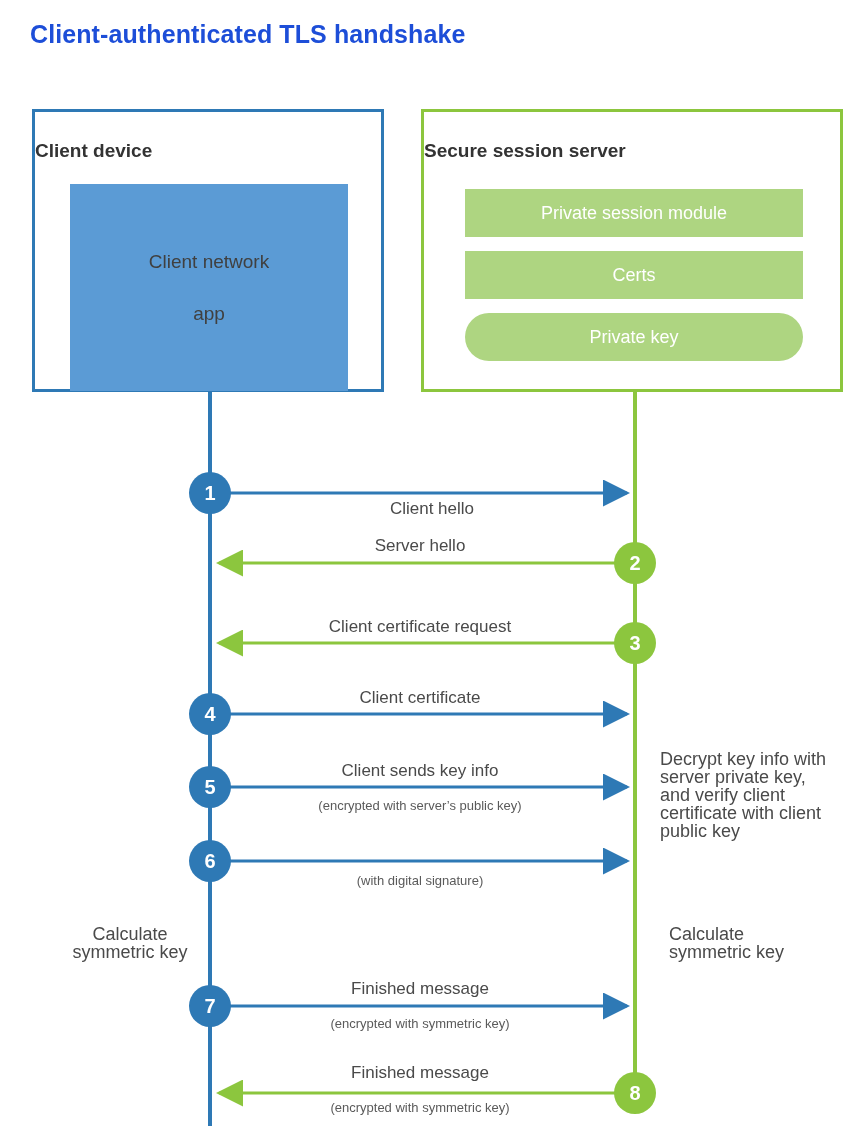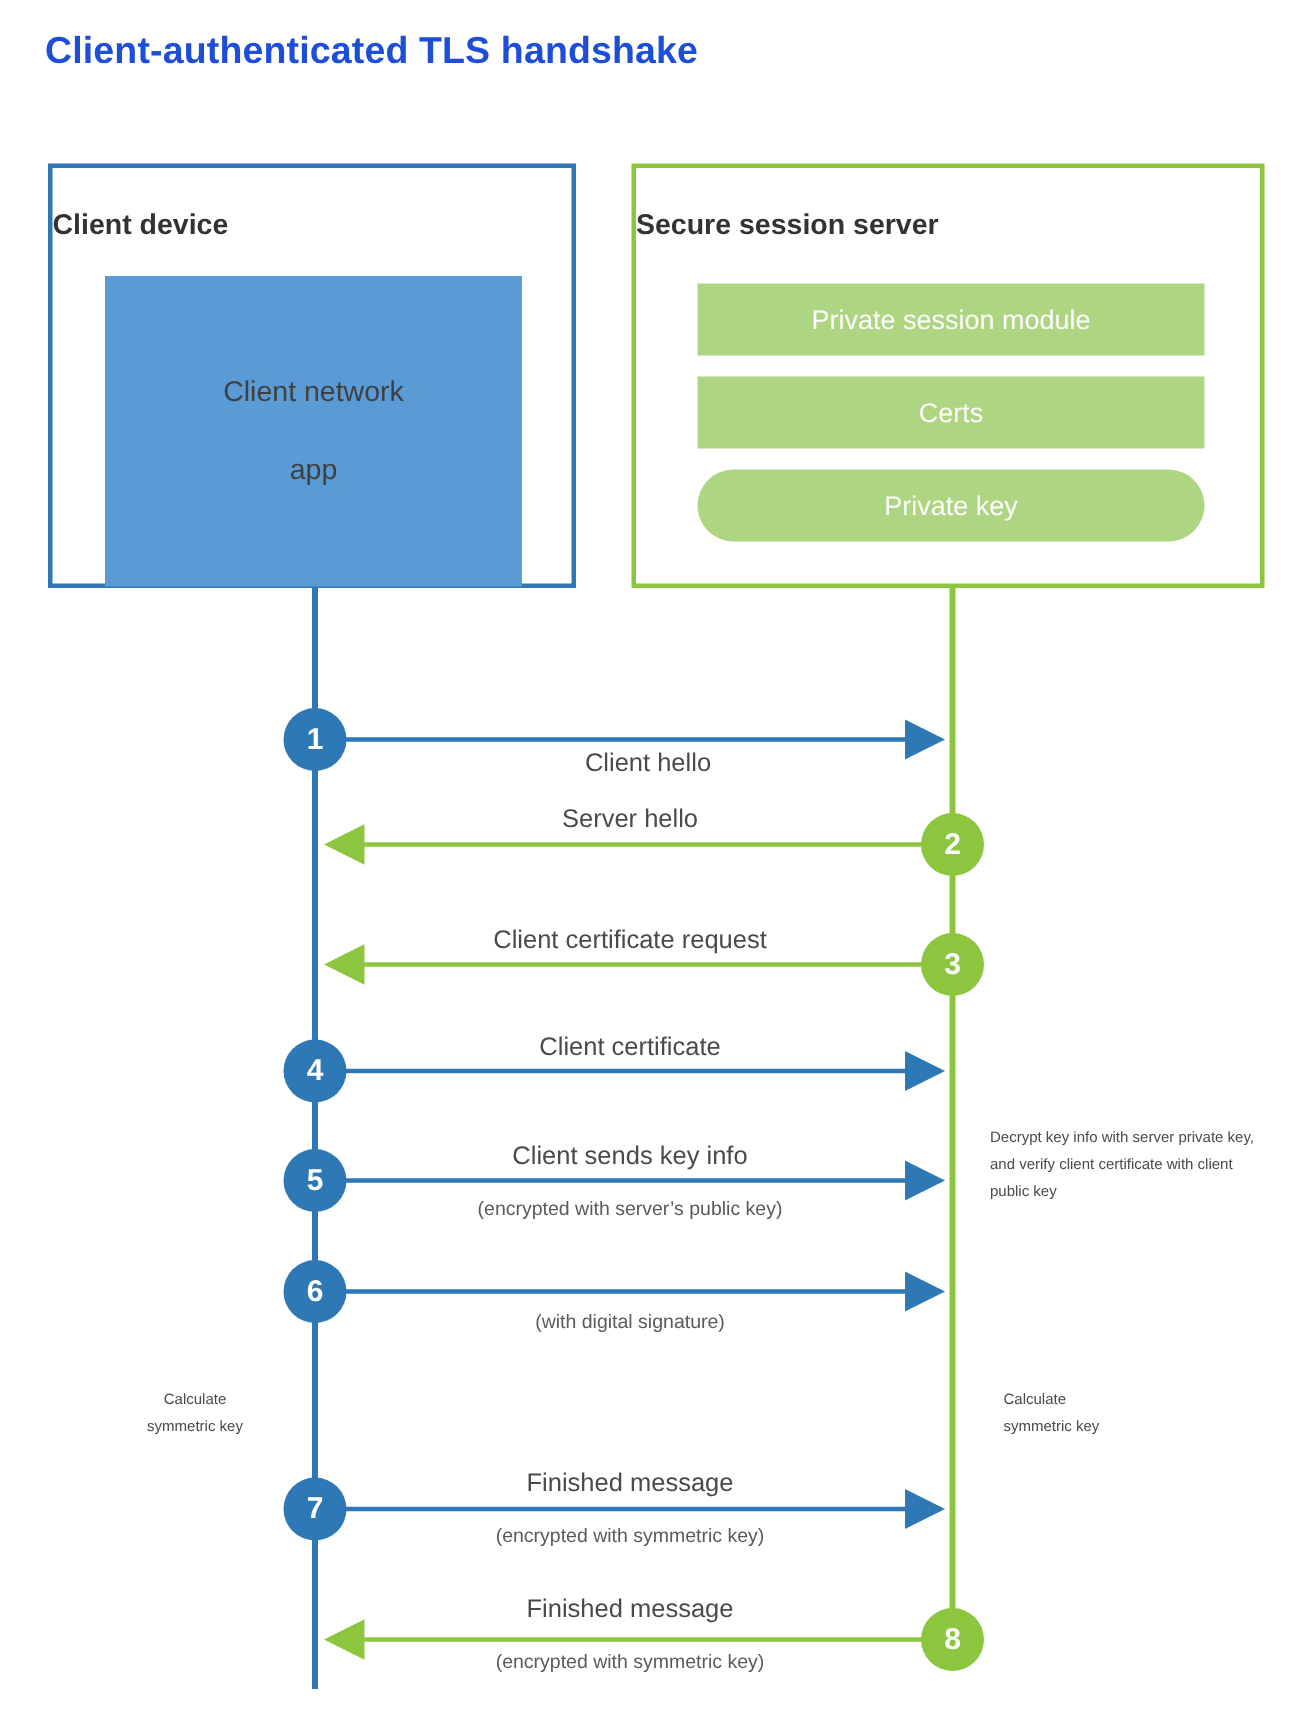--- a/index.html
+++ b/index.html
@@ -147,21 +147,21 @@
   .msg-sub {
     position: absolute;
     text-align: center;
     font-size: 13px;
     color: #5a5a5a;
     white-space: nowrap;
   }
 
   .side-note {
     position: absolute;
-    font-size: 10px;
+    font-size: 18px;
     line-height: 18px;
     color: #4a4a4a;
   }
   .side-note.center { text-align: center; }
 </style>
 </head>
 <body>
 
 <div id="stage">
 

